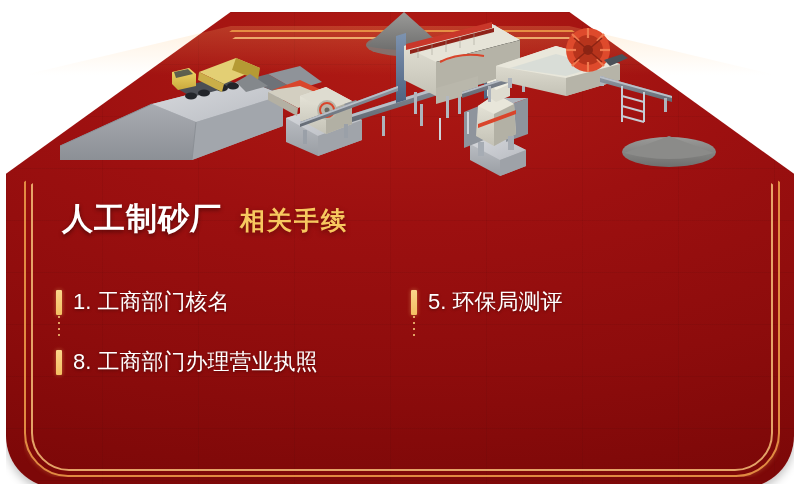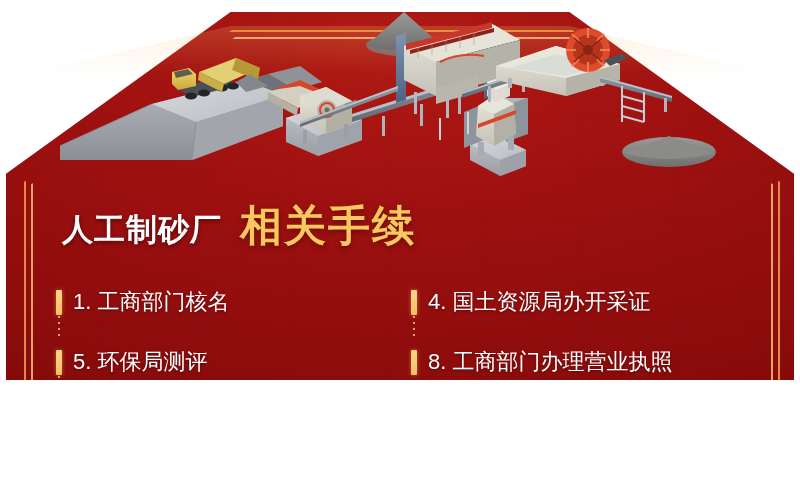--- a/index.html
+++ b/index.html
@@ -1,21 +1,21 @@
 <!DOCTYPE html>
 <html><head>
 <meta charset="utf-8">
 <style>
   html,body{margin:0;padding:0;}
   body{
     width:800px;height:500px;overflow:hidden;
     background:#ffffff;
     font-family:"Liberation Sans","DejaVu Sans",sans-serif;
   }
-  #stage{position:relative;width:800px;height:380px;overflow:hidden;background:#fff;}
+  #stage{position:relative;width:800px;height:484px;overflow:hidden;background:#fff;}
 
   
   #card{
     position:absolute;left:6px;top:12px;width:788px;height:476px;
     background:
       
       repeating-linear-gradient(to bottom, rgba(0,0,0,0.05) 0px, rgba(0,0,0,0.05) 1px, rgba(0,0,0,0) 1px, rgba(0,0,0,0) 52px),
       repeating-linear-gradient(to right, rgba(0,0,0,0.045) 0px, rgba(0,0,0,0.045) 1px, rgba(0,0,0,0) 1px, rgba(0,0,0,0) 96px),
       radial-gradient(120% 95% at 50% 8%, #b01a14 0%, #9d1010 38%, #8d0c0c 72%, #7d0808 100%);
     border-radius:0 0 52px 52px;
@@ -64,21 +64,21 @@
 
   
   #title-row{
     position:absolute;left:62px;top:198px;display:flex;align-items:baseline;gap:18px;
   }
   #title-main{
     font-size:31px;font-weight:bold;color:#ffffff;letter-spacing:1px;
     text-shadow:0 2px 4px rgba(0,0,0,0.45);
   }
   #title-accent{
-    font-size:42px;font-weight:bold;color:#f7c85f;letter-spacing:2px;
+    font-size:25px;font-weight:bold;color:#f7c85f;letter-spacing:2px;
     text-shadow:0 2px 5px rgba(70,10,5,0.6);
   }
 
   
   #list{
     position:absolute;left:56px;top:272px;width:700px;
     display:grid;grid-template-columns:355px 345px;grid-auto-rows:60px;
   }
   .item{position:relative;display:flex;align-items:center;}
   .bar{
@@ -356,25 +356,20 @@
   </div>
 
   <div id="list">
 
     <div class="item">
       <span class="bar"></span>
       <span class="dots"></span>
       <span class="item-label">1. 工商部门核名</span>
     </div>
 
-    <div class="item">
-      <span class="bar"></span>
-      <span class="dots"></span>
-      <span class="item-label">4. 国土资源局办开采证</span>
-    </div>
 
 
     <div class="item">
       <span class="bar"></span>
       <span class="dots"></span>
       <span class="item-label">5. 环保局测评</span>
     </div>
 
     <div class="item no-dots">
       <span class="bar"></span>

